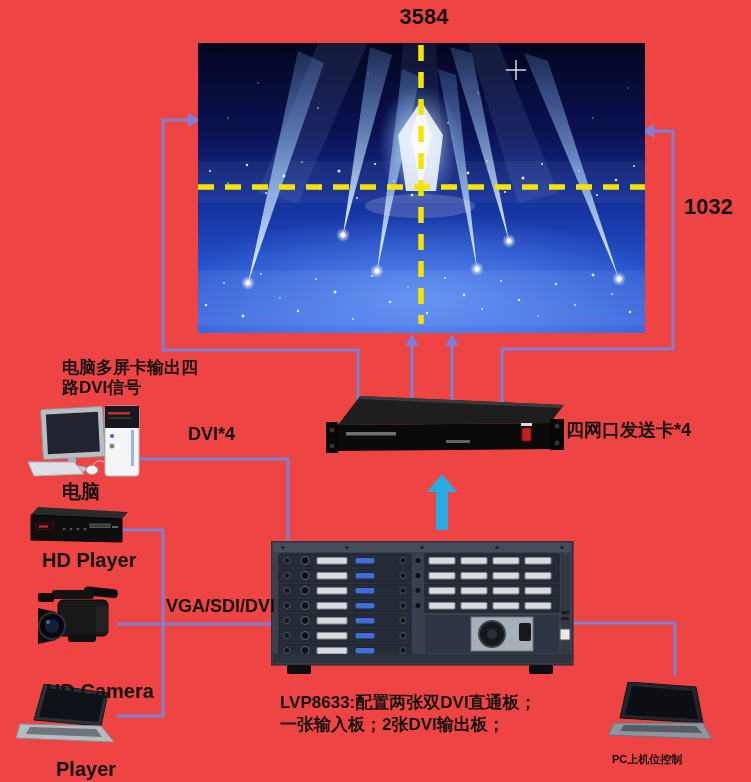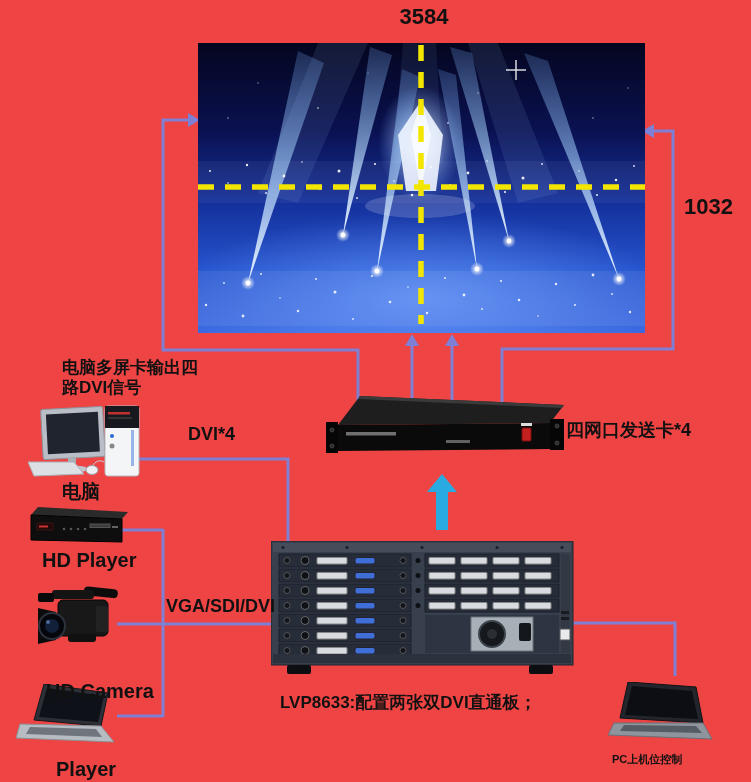--- a/index.html
+++ b/index.html
@@ -424,16 +424,17 @@
   </div>
   <div id="t-dvi4" class="abs lbl txt">DVI*4</div>
   <div id="lbl-computer" class="abs lbl txt">电脑</div>
   <div id="lbl-hdplayer" class="abs lbl txt">HD Player</div>
   <div id="t-vgasdidvi" class="abs lbl txt">VGA/SDI/DVI</div>
   <div id="lbl-hdcamera" class="abs lbl txt">HD Camera</div>
   <div id="lbl-laptop" class="abs lbl txt">Player</div>
   <div id="lbl-sendcard" class="abs lbl txt">四网口发送卡*4</div>
   <div id="proc-caption" class="abs txt">
     <div>LVP8633:配置两张双DVI直通板；</div>
+    <div>一张输入板；2张DVI输出板；</div>
   </div>
   <div id="lbl-pccontrol" class="abs lbl txt">PC上机位控制</div>
 
 </div>
 
 </body></html>

